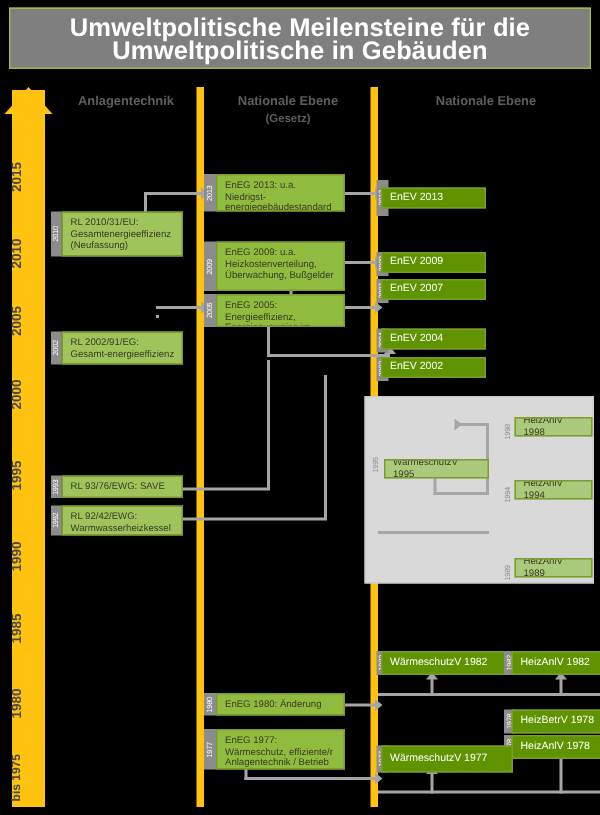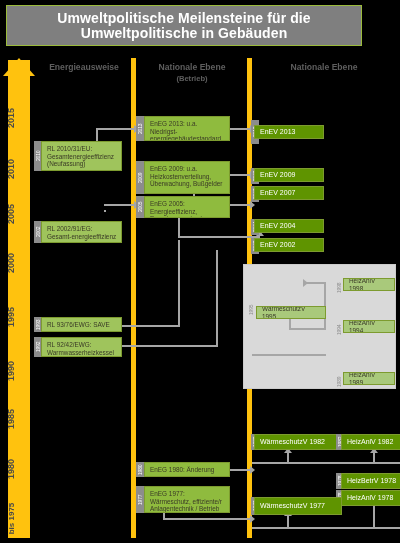--- a/index.html
+++ b/index.html
@@ -14,31 +14,31 @@
     width: 400px;
     height: 543px;
     background: #000000;
     overflow: hidden;
   }
 
   
   .title-banner {
     position: absolute;
     left: 6px; top: 5px;
-    width: 356px; height: 41px;
+    width: 388px; height: 41px;
     background: #7f7f7f;
     border: 1px solid #9bbb3c;
     display: flex;
     flex-direction: column;
     align-items: center;
     justify-content: center;
     text-align: center;
     color: #ffffff;
     font-weight: bold;
-    font-size: 14px;
+    font-size: 17px;
     line-height: 15px;
     letter-spacing: 0.1px;
   }
 
   
   .col-head {
     position: absolute;
     color: #5e5e5e;
     font-weight: bold;
     font-size: 8.6px;
@@ -141,25 +141,25 @@
 <body>
 
 <div id="root">
 
   <div class="title-banner">
     <div>Umweltpolitische Meilensteine für die</div>
     <div>Umweltpolitische in Gebäuden</div>
   </div>
 
   <div class="col-head" style="left:34px; top:62px; width:100px;">
-    <div>Energieausweise</div>
+    <div>Anlagentechnik</div>
   </div>
   <div class="col-head" style="left:140px; top:62px; width:104px;">
     <div>Nationale Ebene</div>
-    <div class="sub">(Betrieb)</div>
+    <div class="sub">(Gesetz)</div>
   </div>
   <div class="col-head" style="left:258px; top:62px; width:132px;">
     <div>Nationale Ebene</div>
   </div>
 
   <div class="arrowhead"></div>
   <div class="axis-year"></div>
 
   <div class="ylabel" style="top:113px;">2015</div>
   <div class="ylabel" style="top:164px;">2010</div>

